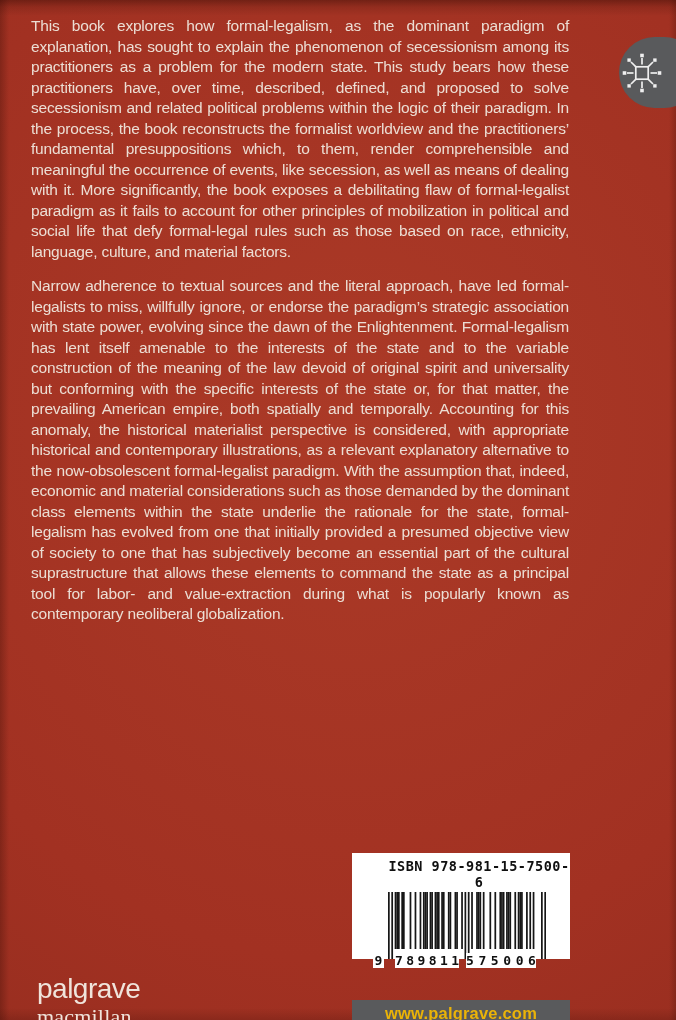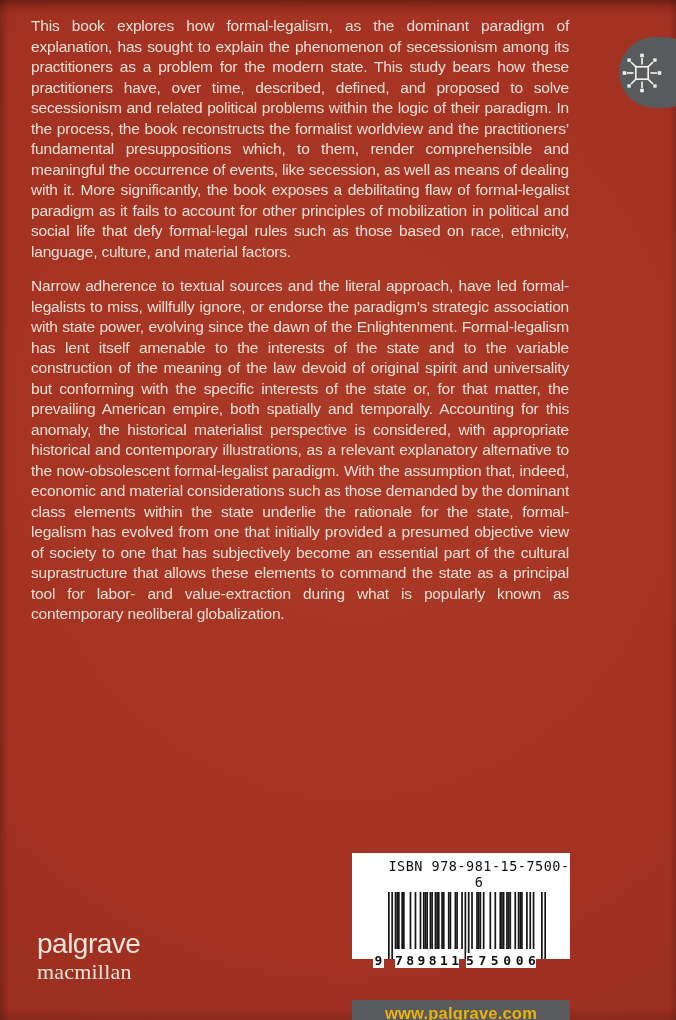--- a/index.html
+++ b/index.html
@@ -52,21 +52,21 @@
   }
   .isbn-white{
     background:var(--paper);
     width:218px;height:106px;
     box-sizing:border-box;
     padding-top:5px;
   }
   .isbn-label{
     text-align:center;
     font-family:"DejaVu Sans Mono","Liberation Mono",monospace;
-    font-weight:400;font-size:13.5px;letter-spacing:0.5px;
+    font-weight:700;font-size:13.5px;letter-spacing:0.5px;
     color:#101010;
     padding-left:36px;
   }
   .barcode-wrap{
     position:relative;margin:2px auto 0 auto;width:176px;height:80px;
   }
   .barcode-wrap svg{position:absolute;left:15px;top:0;fill:var(--bar-ink);}
   .bc-digit{
     position:absolute;top:61px;height:15px;
     font-family:"DejaVu Sans Mono","Liberation Mono",monospace;
@@ -80,21 +80,21 @@
   .web-strip{
     width:218px;height:27px;background:var(--gray);
     display:flex;align-items:center;justify-content:center;
     color:#eab308;font-size:16.5px;font-weight:700;letter-spacing:0.2px;margin-top:41px;
   }
   
   .wordmark{
     position:absolute;left:37px;top:930px;
     color:#f0e4db;line-height:1;
   }
-  .wordmark .wm-top{font-size:28px;letter-spacing:-0.5px;font-weight:500;}
+  .wordmark .wm-top{font-size:28px;letter-spacing:-0.5px;font-weight:500;margin-top:45px;}
   .wordmark .wm-bottom{font-size:22px;letter-spacing:0.2px;font-weight:500;margin-top:3px;font-family:Liberation Serif, serif;}
 </style>
 </head>
 <body>
 
 <div class="page">
 
   <div class="blurb">
     <p>This book explores how formal-legalism, as the dominant paradigm of explanation, has sought to explain the phenomenon of secessionism among its practitioners as a problem for the modern state. This study bears how these practitioners have, over time, described, defined, and proposed to solve secessionism and related political problems within the logic of their paradigm. In the process, the book reconstructs the formalist worldview and the practitioners’ fundamental presuppositions which, to them, render comprehensible and meaningful the occurrence of events, like secession, as well as means of dealing with it. More significantly, the book exposes a debilitating flaw of formal-legalist paradigm as it fails to account for other principles of mobilization in political and social life that defy formal-legal rules such as those based on race, ethnicity, language, culture, and material factors.</p>
     <p>Narrow adherence to textual sources and the literal approach, have led formal-legalists to miss, willfully ignore, or endorse the paradigm’s strategic association with state power, evolving since the dawn of the Enlightenment. Formal-legalism has lent itself amenable to the interests of the state and to the variable construction of the meaning of the law devoid of original spirit and universality but conforming with the specific interests of the state or, for that matter, the prevailing American empire, both spatially and temporally. Accounting for this anomaly, the historical materialist perspective is considered, with appropriate historical and contemporary illustrations, as a relevant explanatory alternative to the now-obsolescent formal-legalist paradigm. With the assumption that, indeed, economic and material considerations such as those demanded by the dominant class elements within the state underlie the rationale for the state, formal-legalism has evolved from one that initially provided a presumed objective view of society to one that has subjectively become an essential part of the cultural suprastructure that allows these elements to command the state as a principal tool for labor- and value-extraction during what is popularly known as contemporary neoliberal globalization.</p>

